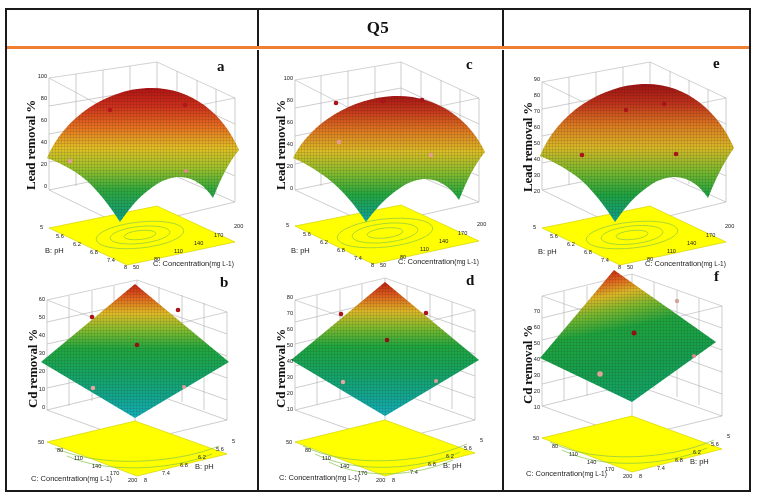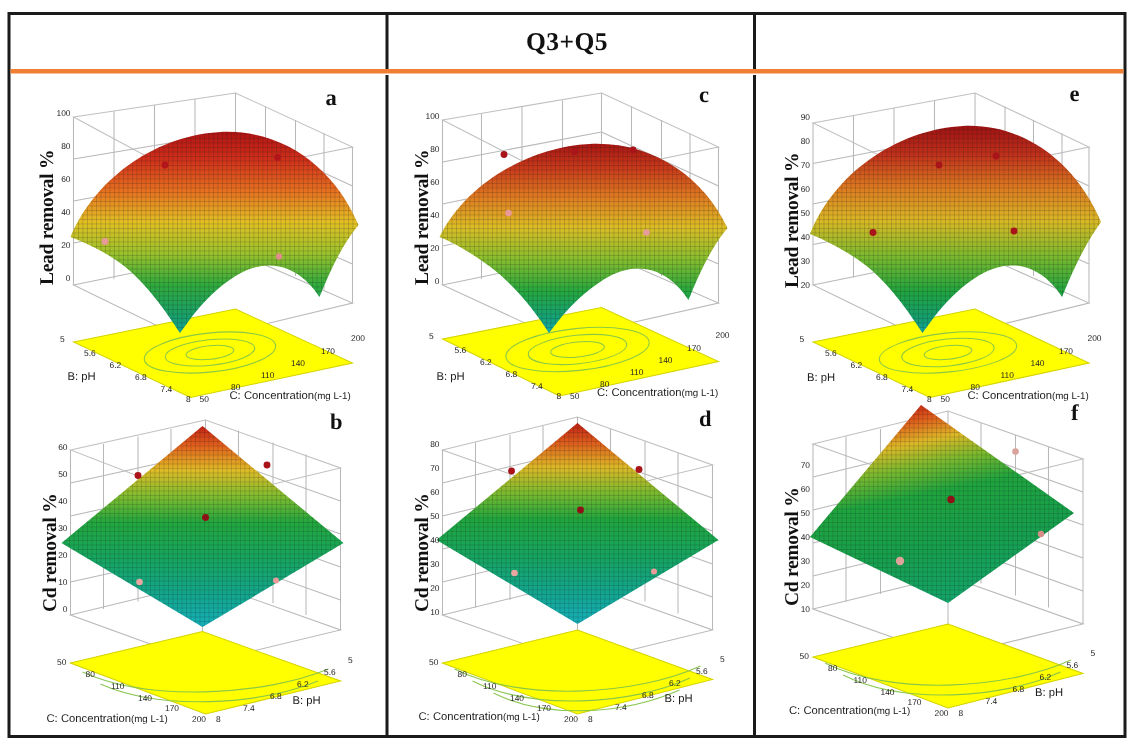--- a/index.html
+++ b/index.html
@@ -38,21 +38,21 @@
 </style>
 </head>
 <body>
 
 <div id="figure">
 
   <div class="outer-frame"></div>
 
   <div class="header-band">
     <div class="header-cell">
-      <span class="htitle">Q3+Q5</span>
+      <span class="htitle">Q5</span>
     </div>
     <div class="vdiv-head" style="left:250px;height:36px;"></div>
     <div class="vdiv-head" style="left:495px;height:36px;"></div>
   </div>
 
   <div class="orange-rule"></div>
 
   <div class="panels">
 
     <div class="vdiv" style="left:250px;top:0;height:440px;"></div>

